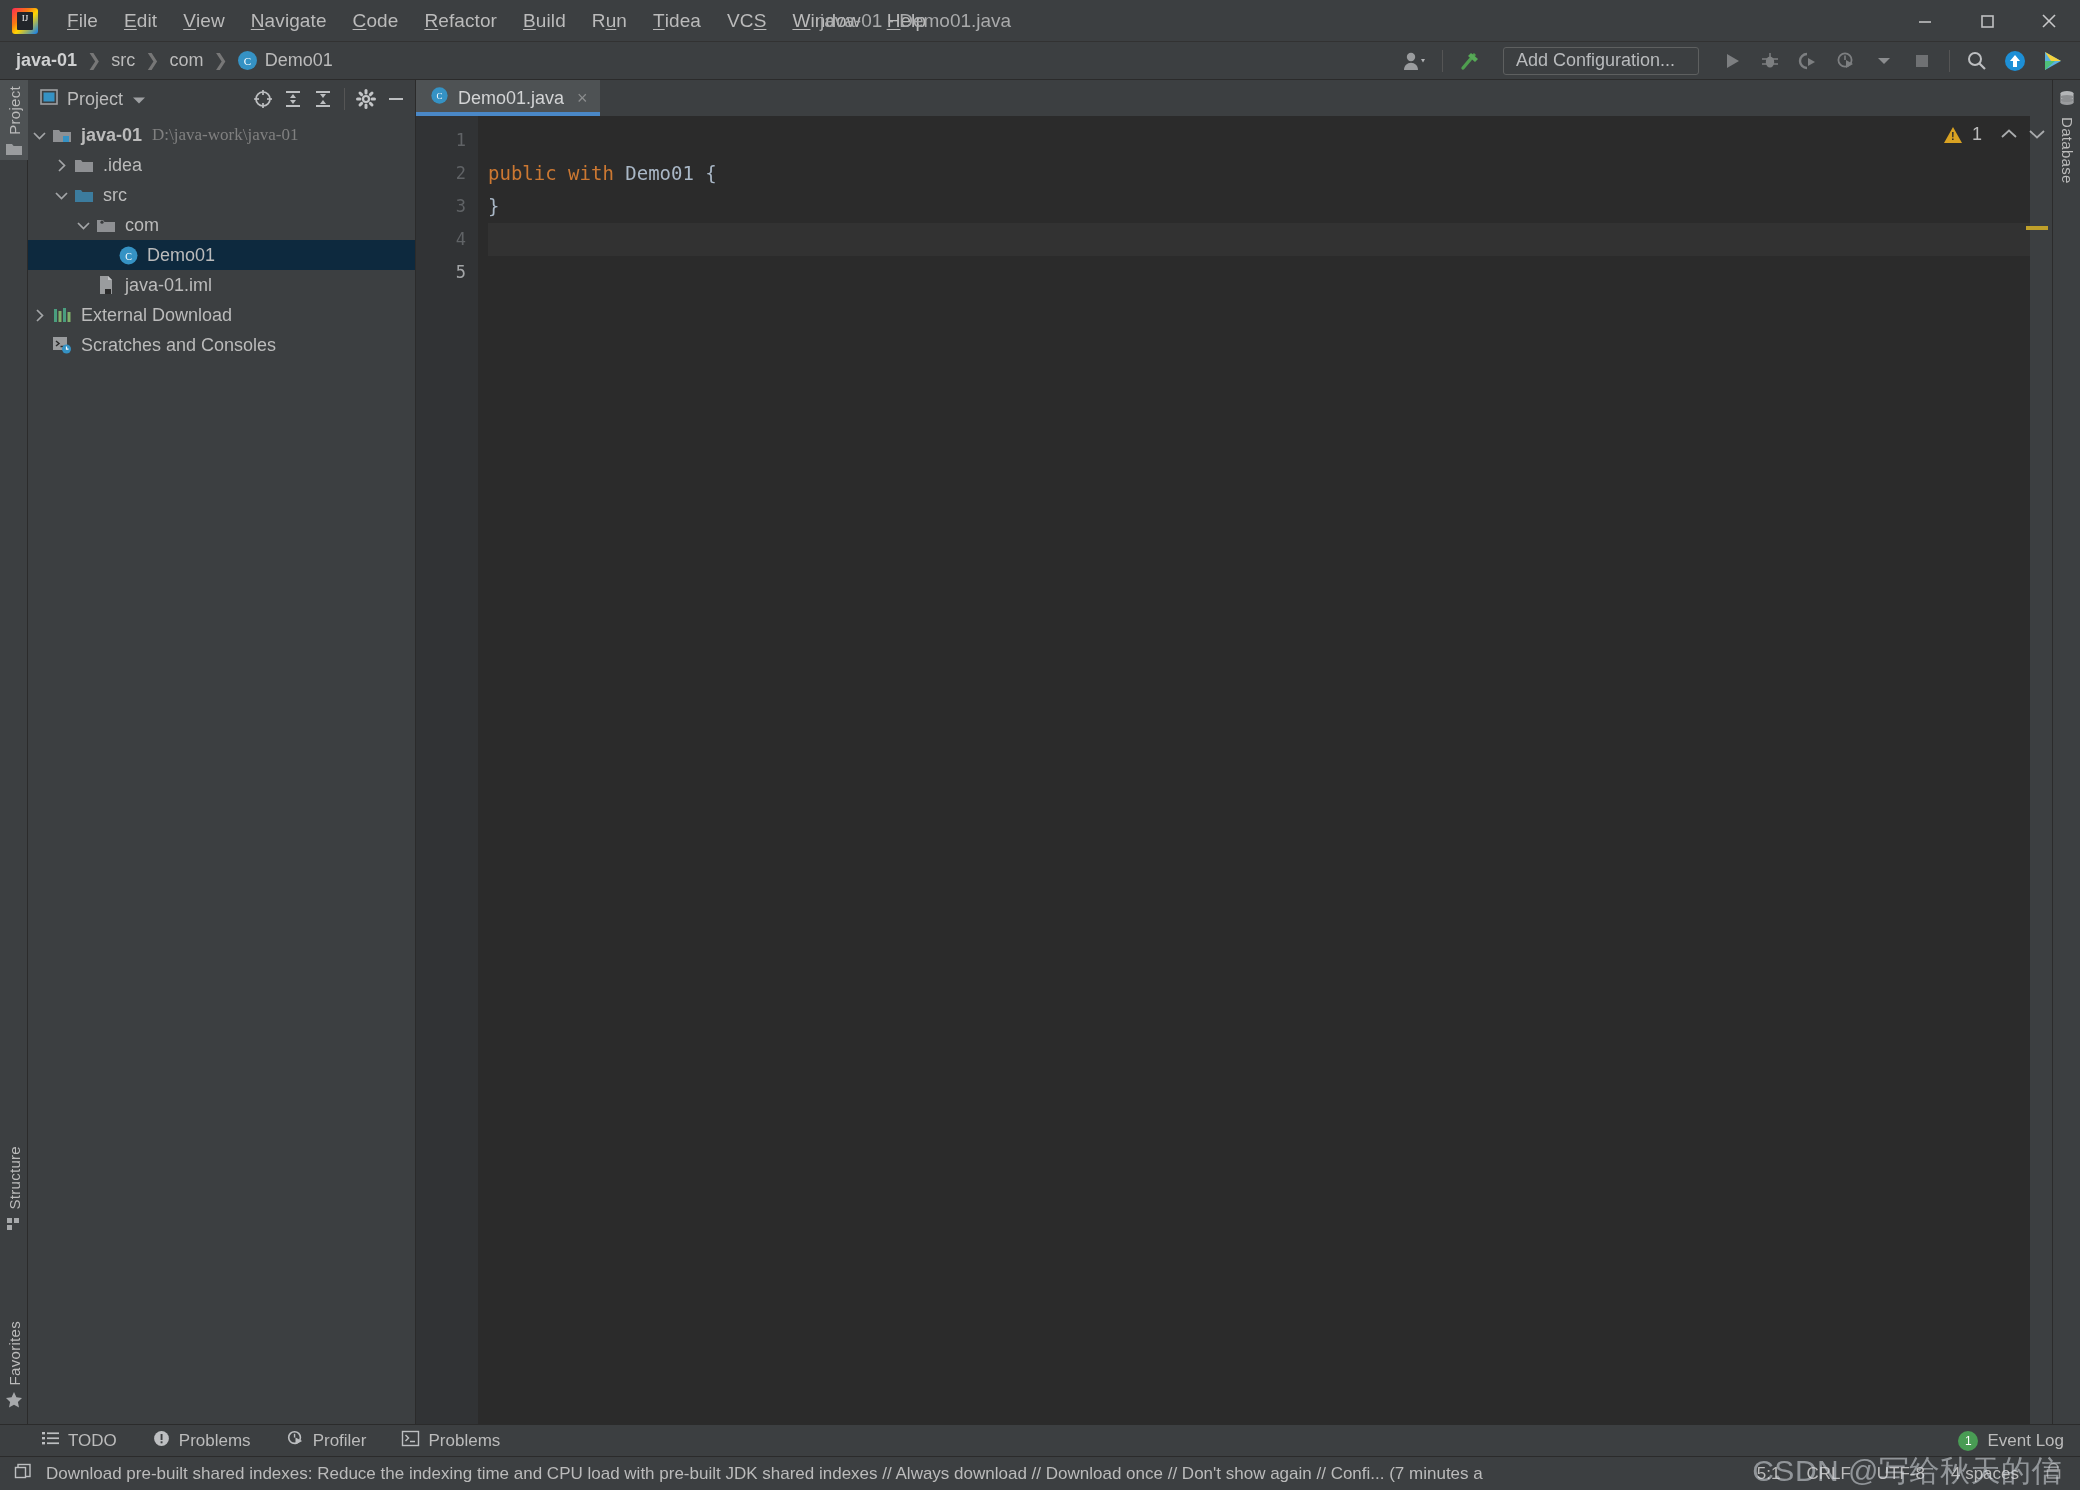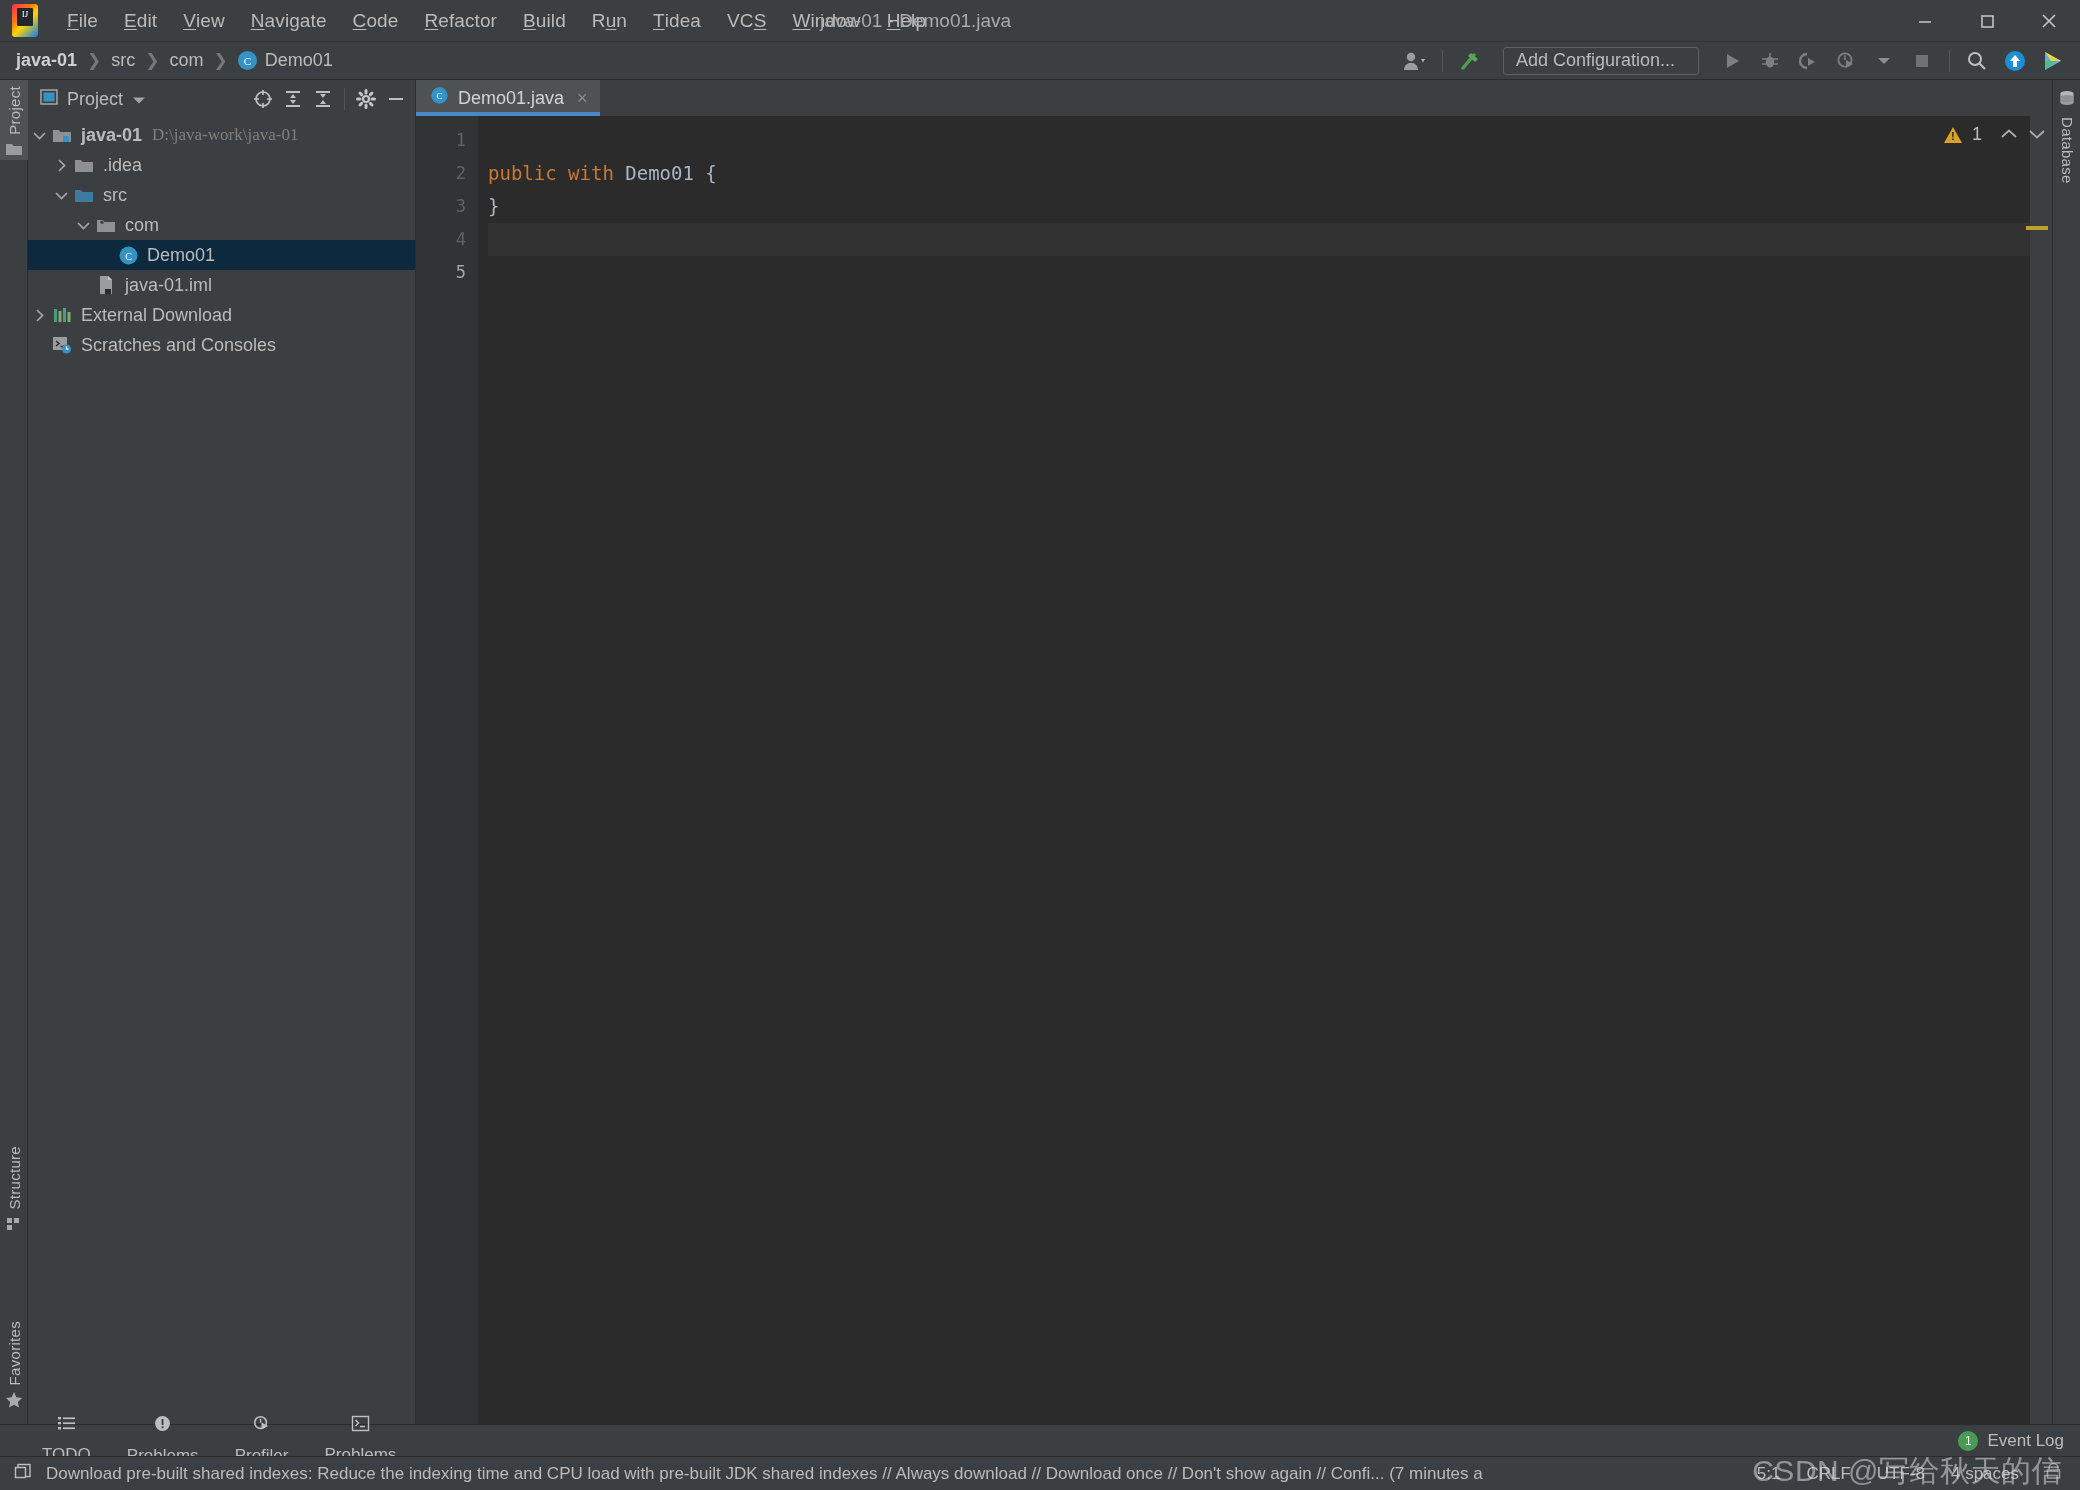--- a/index.html
+++ b/index.html
@@ -13,21 +13,21 @@
   .app { position: relative; width: 2080px; height: 1490px; display: flex; flex-direction: column; }
 
   
   .titlebar {
     height: 42px; flex: 0 0 42px;
     background: #3c3f41;
     display: flex; align-items: center;
     position: relative;
     border-bottom: 1px solid #323232;
   }
-  .ij-logo { width: 26px; height: 33px; margin-left: 12px; margin-right: 16px; position: relative; flex: 0 0 26px; }
+  .ij-logo { width: 26px; height: 26px; margin-left: 12px; margin-right: 16px; position: relative; flex: 0 0 26px; }
   .ij-logo .sq { position: absolute; inset: 0; border-radius: 3px;
      background: linear-gradient(135deg,#fe2857 0%, #f97a12 35%, #ffd500 55%, #087cfa 100%); }
   .ij-logo .inner { position: absolute; left: 5px; top: 4px; width: 16px; height: 18px; background: #22252a; border-radius: 1px;}
   .ij-logo .ij { position: absolute; left: 5px; top: 4px; width: 16px; height: 18px; color:#fff; font-size: 9px;
      font-family: "Liberation Serif", serif; text-align:center; line-height: 12px; }
   .menu { display: flex; align-items: center; height: 100%; }
   .menu-item {
     padding: 0 13px; height: 100%; display: flex; align-items: center;
     color: #bbbbbb; font-size: 19px; letter-spacing: .1px; cursor: default;
   }
@@ -146,21 +146,21 @@
   
   .rail-right {
     width: 28px; flex: 0 0 28px; background: #3c3f41; border-left: 1px solid #2b2b2b; position: relative;
   }
 
   
   .toolwin-bar {
     height: 32px; flex: 0 0 32px; background: #3c3f41; display: flex; align-items: center;
     padding-left: 42px; border-top: 1px solid #2b2b2b; position: relative;
   }
-  .tw { display: flex; align-items: center; gap: 9px; margin-right: 36px; color: #bbbbbb; font-size: 17px; flex-direction: column; }
+  .tw { display: flex; align-items: center; gap: 9px; margin-right: 36px; color: #bbbbbb; font-size: 17px; }
   .tw-right { position: absolute; right: 16px; display: flex; align-items: center; gap: 9px; color: #bbbbbb; font-size: 17px;}
   .green-badge {
     width: 20px; height: 20px; border-radius: 50%; background: #499c54; color: #fff;
     font-size: 12px; display: flex; align-items: center; justify-content: center;
   }
   .statusbar {
     height: 34px; flex: 0 0 34px; background: #3c3f41; display: flex; align-items: center;
     padding-left: 14px; border-top: 1px solid #2b2b2b; position: relative;
   }
   .status-msg { color: #bbbbbb; font-size: 17px; margin-left: 14px; white-space: nowrap; overflow: hidden; }

